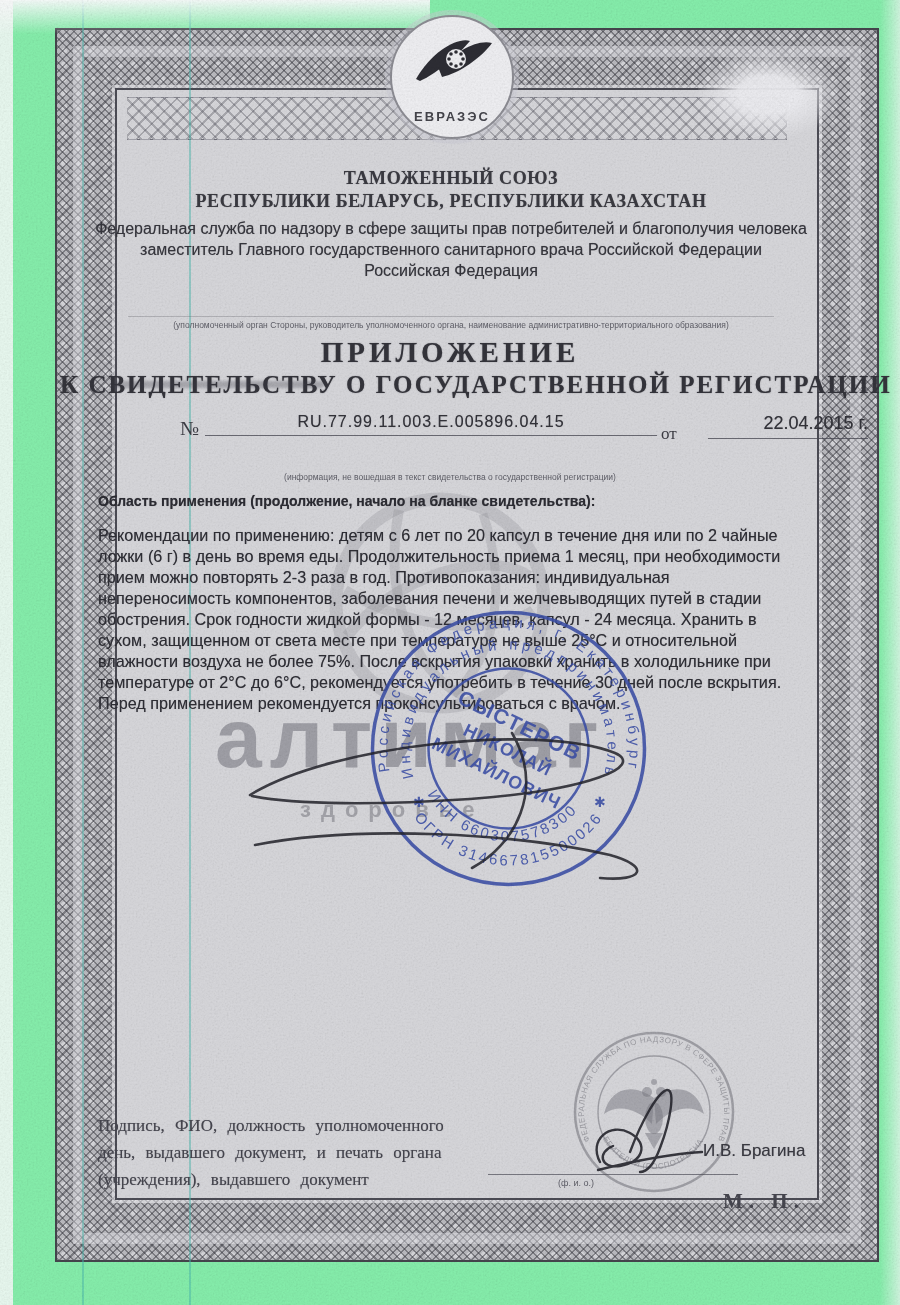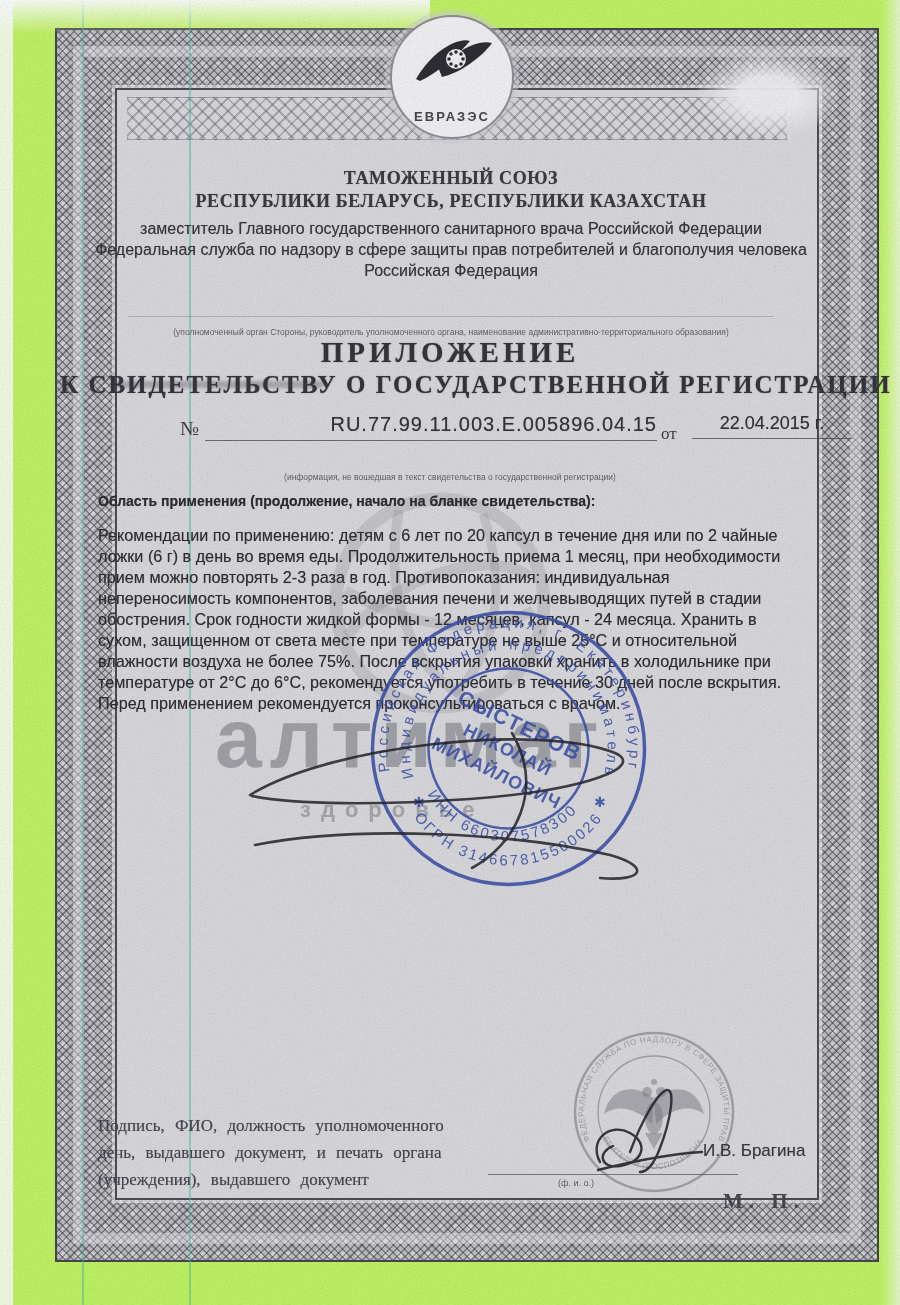--- a/index.html
+++ b/index.html
@@ -1,20 +1,20 @@
 <!DOCTYPE html>
 <html><head>
 <meta charset="utf-8">
 <style>
   * { margin:0; padding:0; box-sizing:border-box; }
   body { background:#ffffff; font-family:"Liberation Sans", sans-serif; }
 
   .scan {
     position:relative; width:900px; height:1305px; overflow:hidden;
-    background:#bef264;
+    background:#86efac;
     color:#35353c;
   }
 
   
   .frame {
     position:absolute; left:55px; top:28px; width:824px; height:1234px;
     background-color:#bcbcc1;
     background-image:
       repeating-linear-gradient(45deg,  rgba(52,52,60,.45) 0 1.5px, transparent 1.5px 5.5px),
       repeating-linear-gradient(-45deg, rgba(52,52,60,.45) 0 1.5px, transparent 1.5px 5.5px),
@@ -68,41 +68,41 @@
     text-shadow:0 0 1px rgba(58,58,65,.55);
   }
   .header .sans-line {
     font-size:16px; line-height:21px; color:#36363d;
     text-shadow:0 0 .7px rgba(54,54,61,.5);
   }
   .header .sans-lines { margin-top:5px; }
 
   .authority-caption {
     position:absolute; left:128px; top:316px; width:646px; text-align:center;
-    font-size:8.5px; color:#5e5e67; padding-top:10px;
+    font-size:8.5px; color:#5e5e67; padding-top:3px;
     border-top:1px solid rgba(90,90,100,.3);
   }
 
   
   .title-block { position:absolute; left:60px; top:335px; width:780px; text-align:center;
     font-family:"Liberation Serif", serif; font-weight:bold; color:#34343b;
     text-shadow:0 0 1.2px rgba(52,52,59,.6);
   }
   .title-line1 { font-size:29px; letter-spacing:4px; line-height:34px; }
   .title-line2 { font-size:25px; letter-spacing:2px; line-height:32px; white-space:nowrap; }
   .ink-smear { position:absolute; left:112px; top:381px; width:212px; height:7px;
     background:rgba(58,58,68,.30); border-radius:4px; filter:blur(1.5px); }
 
   
   .num-no   { position:absolute; left:180px; top:417px; font-family:"Liberation Serif",serif; font-size:20px; color:#3c3c44; }
-  .num-value{ position:absolute; left:205px; top:413px; width:452px; text-align:right;
-    font-size:20px; letter-spacing:1px; color:#33333a; padding-bottom:4px;
+  .num-value{ position:absolute; left:205px; top:413px; width:452px; text-align:center;
+    font-size:16px; letter-spacing:1px; color:#33333a; padding-bottom:4px;
     border-bottom:1.5px solid rgba(70,70,80,.75); text-shadow:0 0 .7px rgba(51,51,58,.5); }
   .num-from { position:absolute; left:661px; top:424px; font-family:"Liberation Serif",serif; font-size:17px; color:#3c3c44; }
-  .num-date { position:absolute; left:692px; top:413px; width:160px; text-align:center;
+  .num-date { position:absolute; left:708px; top:413px; width:160px; text-align:right;
     font-size:18px; color:#33333a; padding-bottom:4px;
     border-bottom:1.5px solid rgba(70,70,80,.75); text-shadow:0 0 .7px rgba(51,51,58,.5); }
 
   .info-caption {
     position:absolute; left:100px; top:472px; width:700px; text-align:center;
     font-size:8.5px; color:#5e5e67;
   }
 
   
   .body-block { position:absolute; left:98px; top:493px; width:708px; }
@@ -184,22 +184,22 @@
           <circle cx="39" cy="21" r="1.8"></circle>
       </g>
     </svg>
     <div class="badge-label">ЕВРАЗЭС</div>
   </div>
 
   <div class="header">
     <div class="serif-line">ТАМОЖЕННЫЙ СОЮЗ</div>
     <div class="serif-line">РЕСПУБЛИКИ БЕЛАРУСЬ, РЕСПУБЛИКИ КАЗАХСТАН</div>
     <div class="sans-lines">
+      <div class="sans-line">Федеральная служба по надзору в сфере защиты прав потребителей и благополучия человека</div>
       <div class="sans-line">заместитель Главного государственного санитарного врача Российской Федерации</div>
-      <div class="sans-line">Федеральная служба по надзору в сфере защиты прав потребителей и благополучия человека</div>
       <div class="sans-line">Российская Федерация</div>
     </div>
   </div>
   <div class="authority-caption">(уполномоченный орган Стороны, руководитель уполномоченного органа, наименование административно-территориального образования)</div>
 
   <div class="title-block">
     <div class="title-line1">ПРИЛОЖЕНИЕ</div>
     <div class="title-line2">К СВИДЕТЕЛЬСТВУ О ГОСУДАРСТВЕННОЙ РЕГИСТРАЦИИ</div>
   </div>
   <div class="ink-smear"></div>

